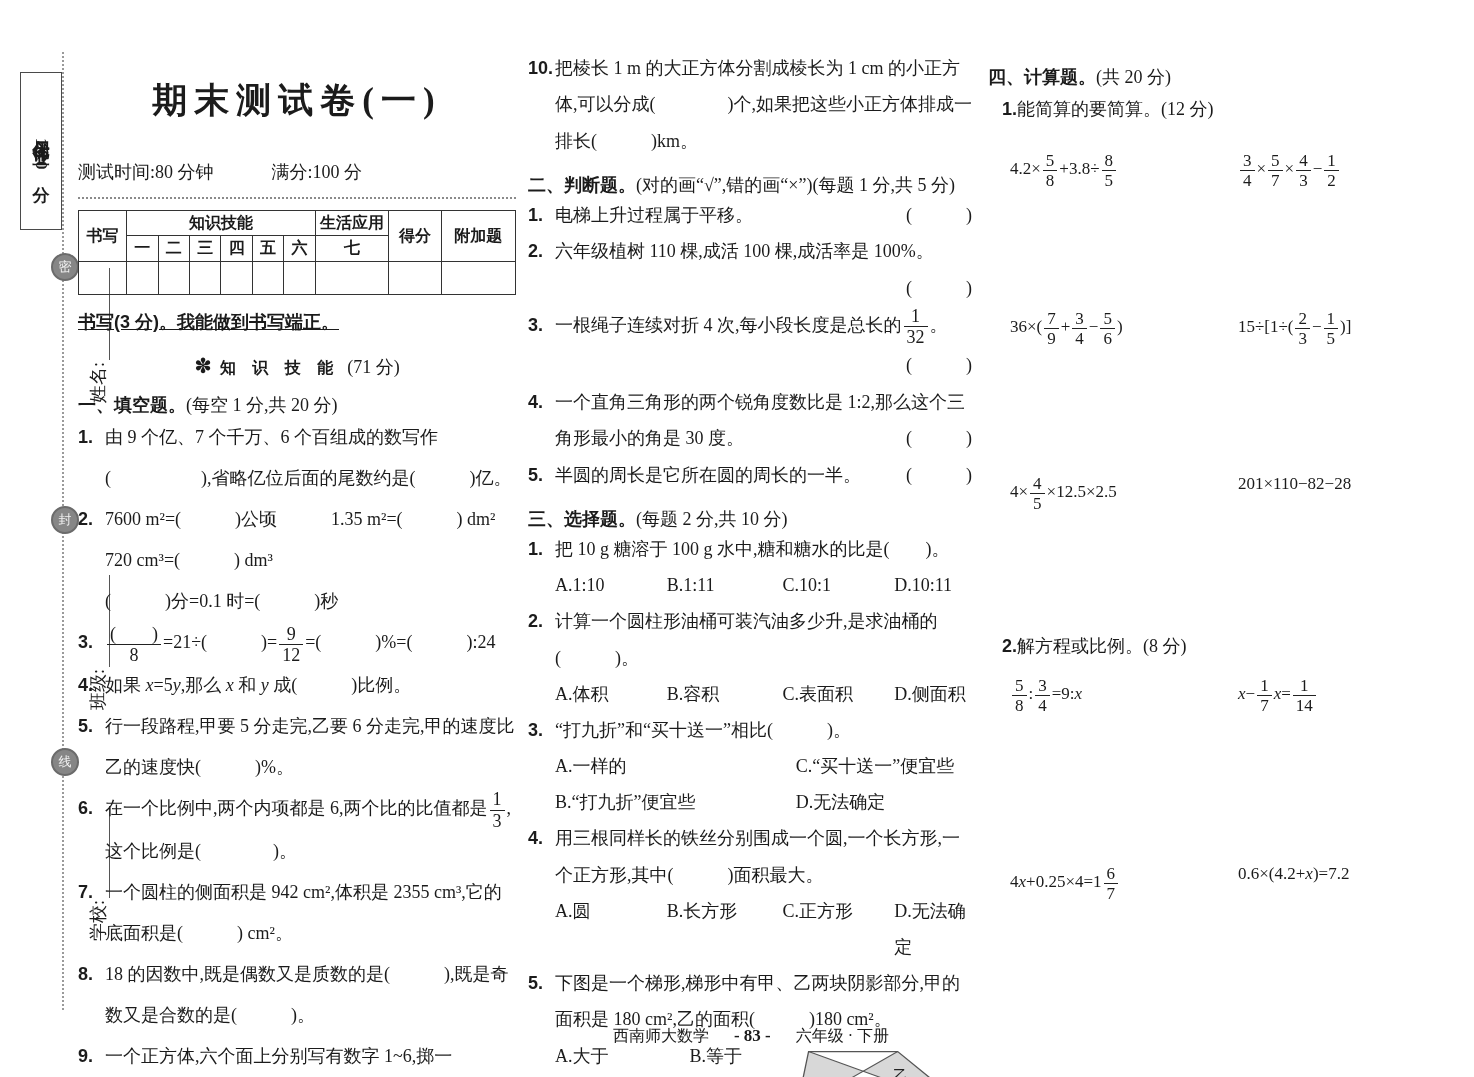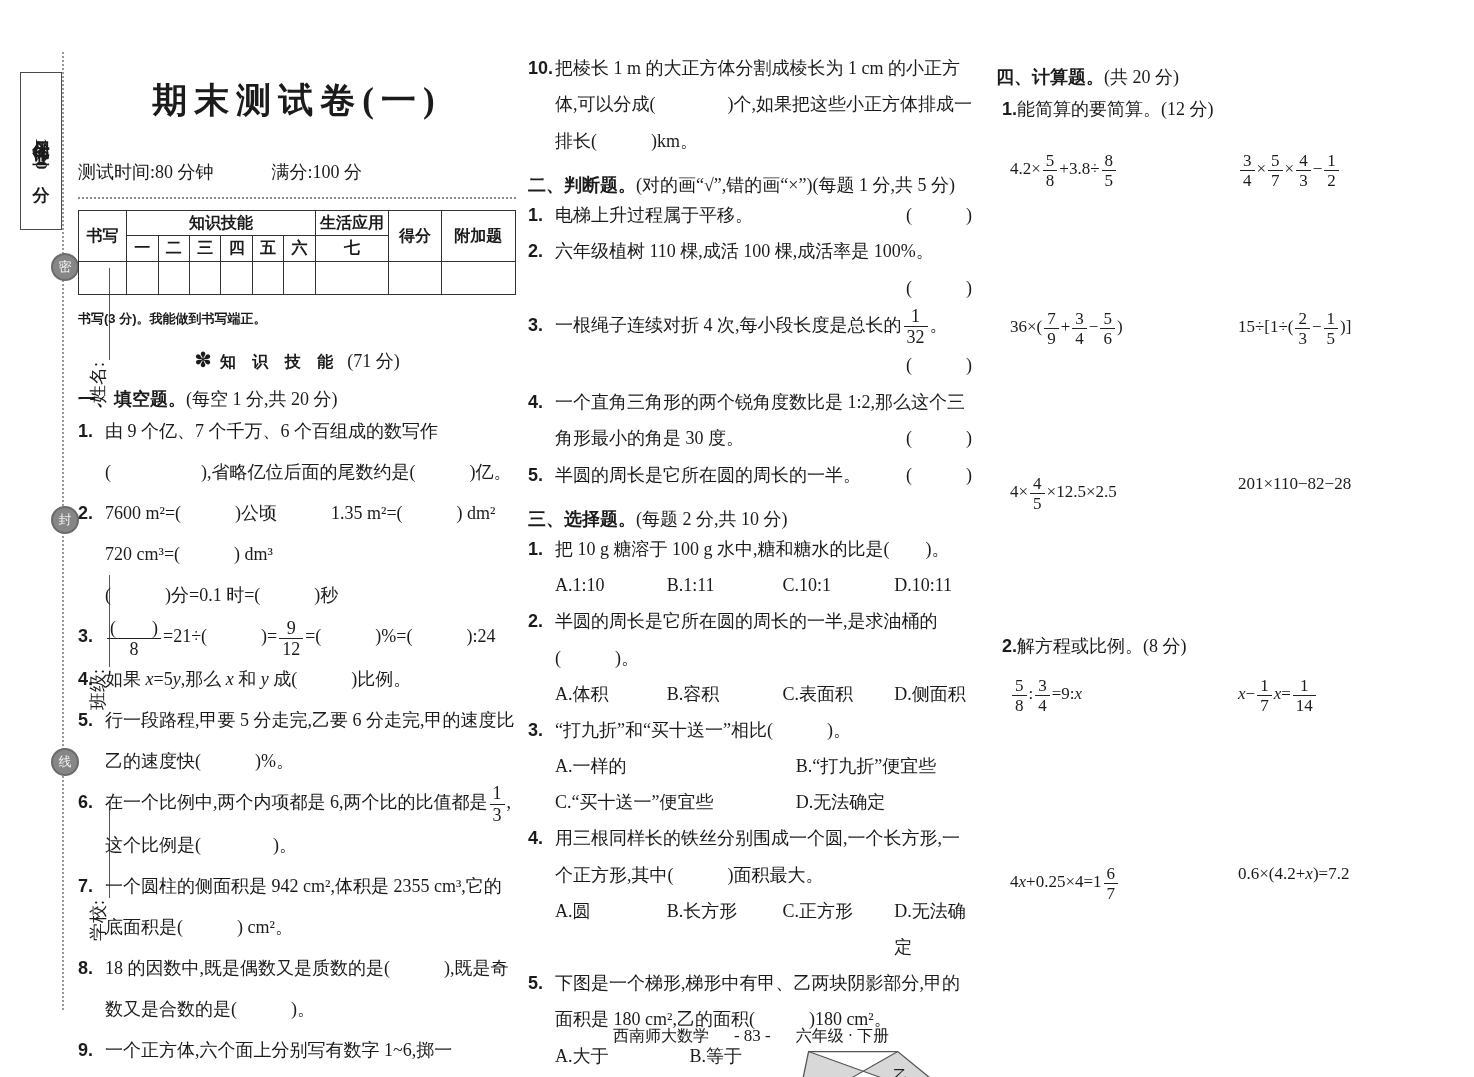--- a/index.html
+++ b/index.html
@@ -24,21 +24,21 @@
   .col3{left:988px;width:478px;top:55px;}
   
   .title{text-align:center;font-size:35px;font-weight:900;letter-spacing:7px;margin-top:19px;}
   .meta{display:flex;justify-content:flex-start;gap:58px;font-size:18px;margin-top:36px;}
   .dotted{border-top:2px dotted #8a8a8a;height:0;margin-top:13px;}
   table.score{border-collapse:collapse;width:100%;margin-top:11px;table-layout:fixed;}
   table.score td{border:1.3px solid #333;text-align:center;font-size:16px;padding:0;font-weight:bold;}
   table.score tr.r1 td{height:24px;}
   table.score tr.r2 td{height:25px;}
   table.score tr.r3 td{height:32px;font-weight:normal;}
-  .note{margin-top:15px;font-size:13px;font-weight:bold;}
+  .note{margin-top:15px;font-size:18px;font-weight:bold;text-decoration:underline;}
   .sec-head{display:flex;justify-content:center;align-items:baseline;gap:8px;margin-top:20px;}
   .sec-head .flower{font-size:21px;}
   .sec-head .st{font-size:16px;font-weight:bold;letter-spacing:6px;}
   .sec-head .ss{font-size:18px;}
   
   .part{margin-top:14px;font-size:18px;}
   .part .hb{font-weight:bold;}
   .q{position:relative;padding-left:27px;font-size:18px;}
   .col1 .q{line-height:2.28;}
   .col2 .q{line-height:2.02;}
@@ -59,21 +59,21 @@
   .expr-grid{display:grid;grid-template-columns:1fr 1fr;padding-left:22px;font-size:17px;align-items:start;}
   .expr{white-space:pre-wrap;}
   .r-e12{height:158px;margin-top:30px;}
   .r-e34{height:165px;}
   .r-e56{height:152px;}
   .r-e78{height:188px;margin-top:18px;}
   .sub{margin-top:8px;font-size:18px;padding-left:14px;}
   .sub .no{font-weight:bold;}
   
   .footer{position:absolute;left:528px;width:446px;top:1026px;display:flex;justify-content:center;gap:25px;font-size:16px;}
-  .footer .pg{font-weight:normal;font-size:17px;}
+  .footer .pg{font-weight:bold;font-size:17px;}
   i{font-style:italic;font-family:"Liberation Serif",serif;}
 </style>
 </head>
 <body>
 
 <div class="page">
 
   <div class="brand-box">
     <span>创优作业100分</span>
   </div>
@@ -197,34 +197,34 @@
     </div>
 
     <div class="q"><span class="no sans">1.</span><span class="txt">把 10 g 糖溶于 100 g 水中,糖和糖水的比是(　　)。</span></div>
     <div class="opts g4">
       <span>A.1:10</span>
       <span>B.1:11</span>
       <span>C.10:1</span>
       <span>D.10:11</span>
     </div>
 
-    <div class="q"><span class="no sans">2.</span><span class="txt">半圆的周长是它所在圆的周长的一半,是求油桶的
+    <div class="q"><span class="no sans">2.</span><span class="txt">计算一个圆柱形油桶可装汽油多少升,是求油桶的
 (　　　)。</span></div>
     <div class="opts g4">
       <span>A.体积</span>
       <span>B.容积</span>
       <span>C.表面积</span>
       <span>D.侧面积</span>
     </div>
 
     <div class="q"><span class="no sans">3.</span><span class="txt">“打九折”和“买十送一”相比(　　　)。</span></div>
     <div class="opts g2">
       <span>A.一样的</span>
+      <span>C.“买十送一”便宜些</span>
       <span>B.“打九折”便宜些</span>
-      <span>C.“买十送一”便宜些</span>
       <span>D.无法确定</span>
     </div>
 
     <div class="q"><span class="no sans">4.</span><span class="txt">用三根同样长的铁丝分别围成一个圆,一个长方形,一个正方形,其中(　　　)面积最大。</span></div>
     <div class="opts g4">
       <span>A.圆</span>
       <span>B.长方形</span>
       <span>C.正方形</span>
       <span>D.无法确定</span>
     </div>
@@ -243,21 +243,21 @@
         <polygon points="18,5 100,5 165,58 7,58" fill="none" stroke="#555" stroke-width="1.2"></polygon>
         <line x1="7" y1="58" x2="100" y2="5" stroke="#555" stroke-width="1"></line>
         <line x1="18" y1="5" x2="165" y2="58" stroke="#555" stroke-width="1"></line>
         <text x="24" y="43" font-size="13" fill="#222">甲</text>
         <text x="96" y="31" font-size="13" fill="#222">乙</text>
       </svg>
     </div>
   </div>
 
   <div class="col col3">
-    <div class="part" style="margin-top:10px;margin-left:8px;">
+    <div class="part" style="margin-top:10px;">
       <span class="hb sans">四、计算题。</span><span>(共 20 分)</span>
     </div>
     <div class="sub">
       <span class="no sans">1.</span><span>能简算的要简算。(12 分)</span>
     </div>
 
     <div class="expr-grid r-e12">
       <span class="expr">4.2×<span class="frac"><span class="num">5</span><span class="den">8</span></span>+3.8÷<span class="frac"><span class="num">8</span><span class="den">5</span></span></span>
       <span class="expr"><span class="frac"><span class="num">3</span><span class="den">4</span></span>×<span class="frac"><span class="num">5</span><span class="den">7</span></span>×<span class="frac"><span class="num">4</span><span class="den">3</span></span>−<span class="frac"><span class="num">1</span><span class="den">2</span></span></span>
     </div>

